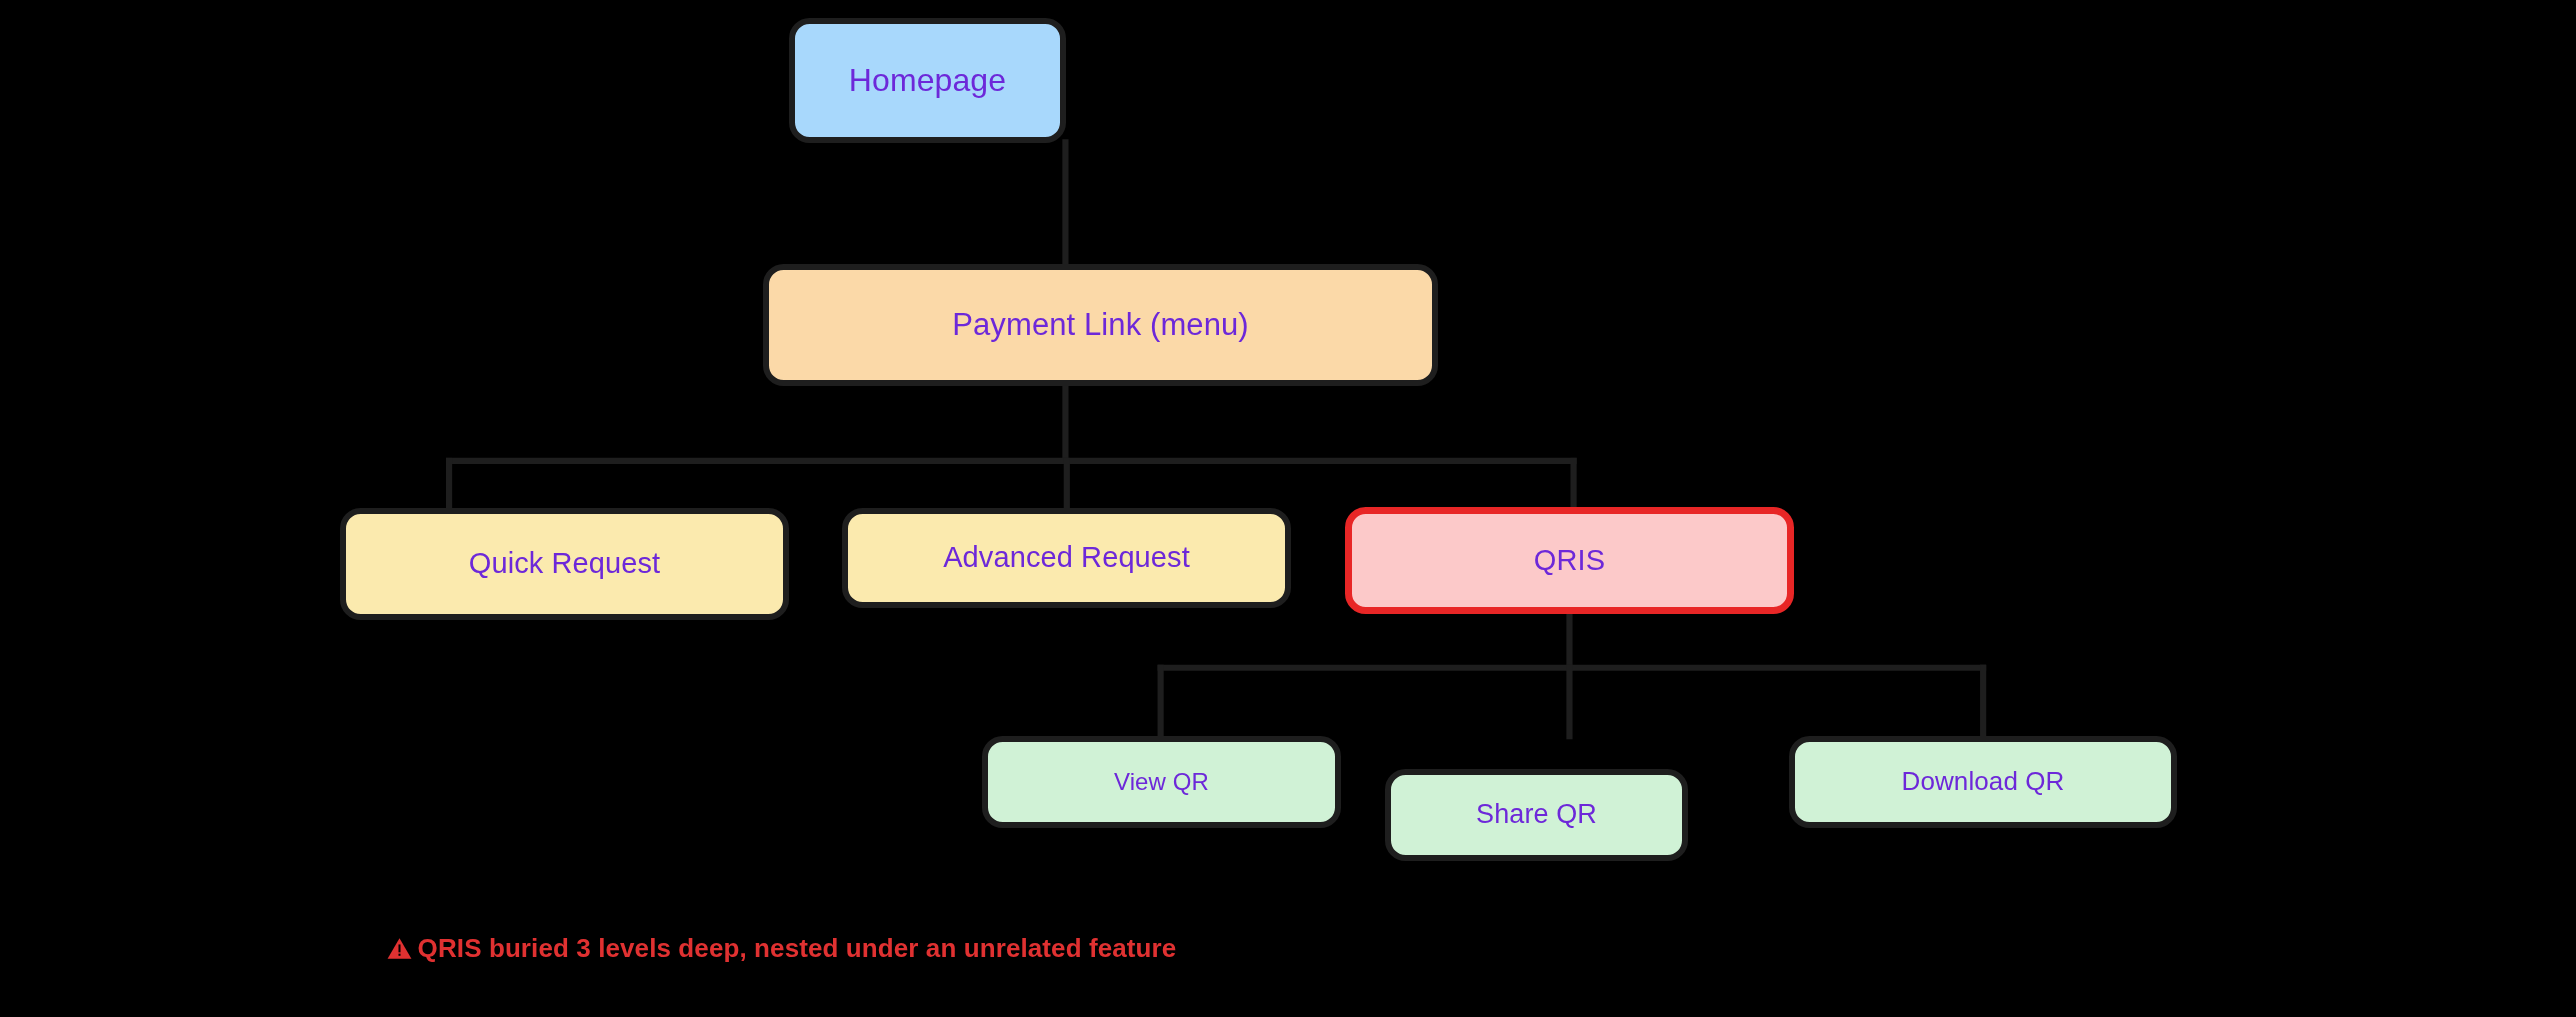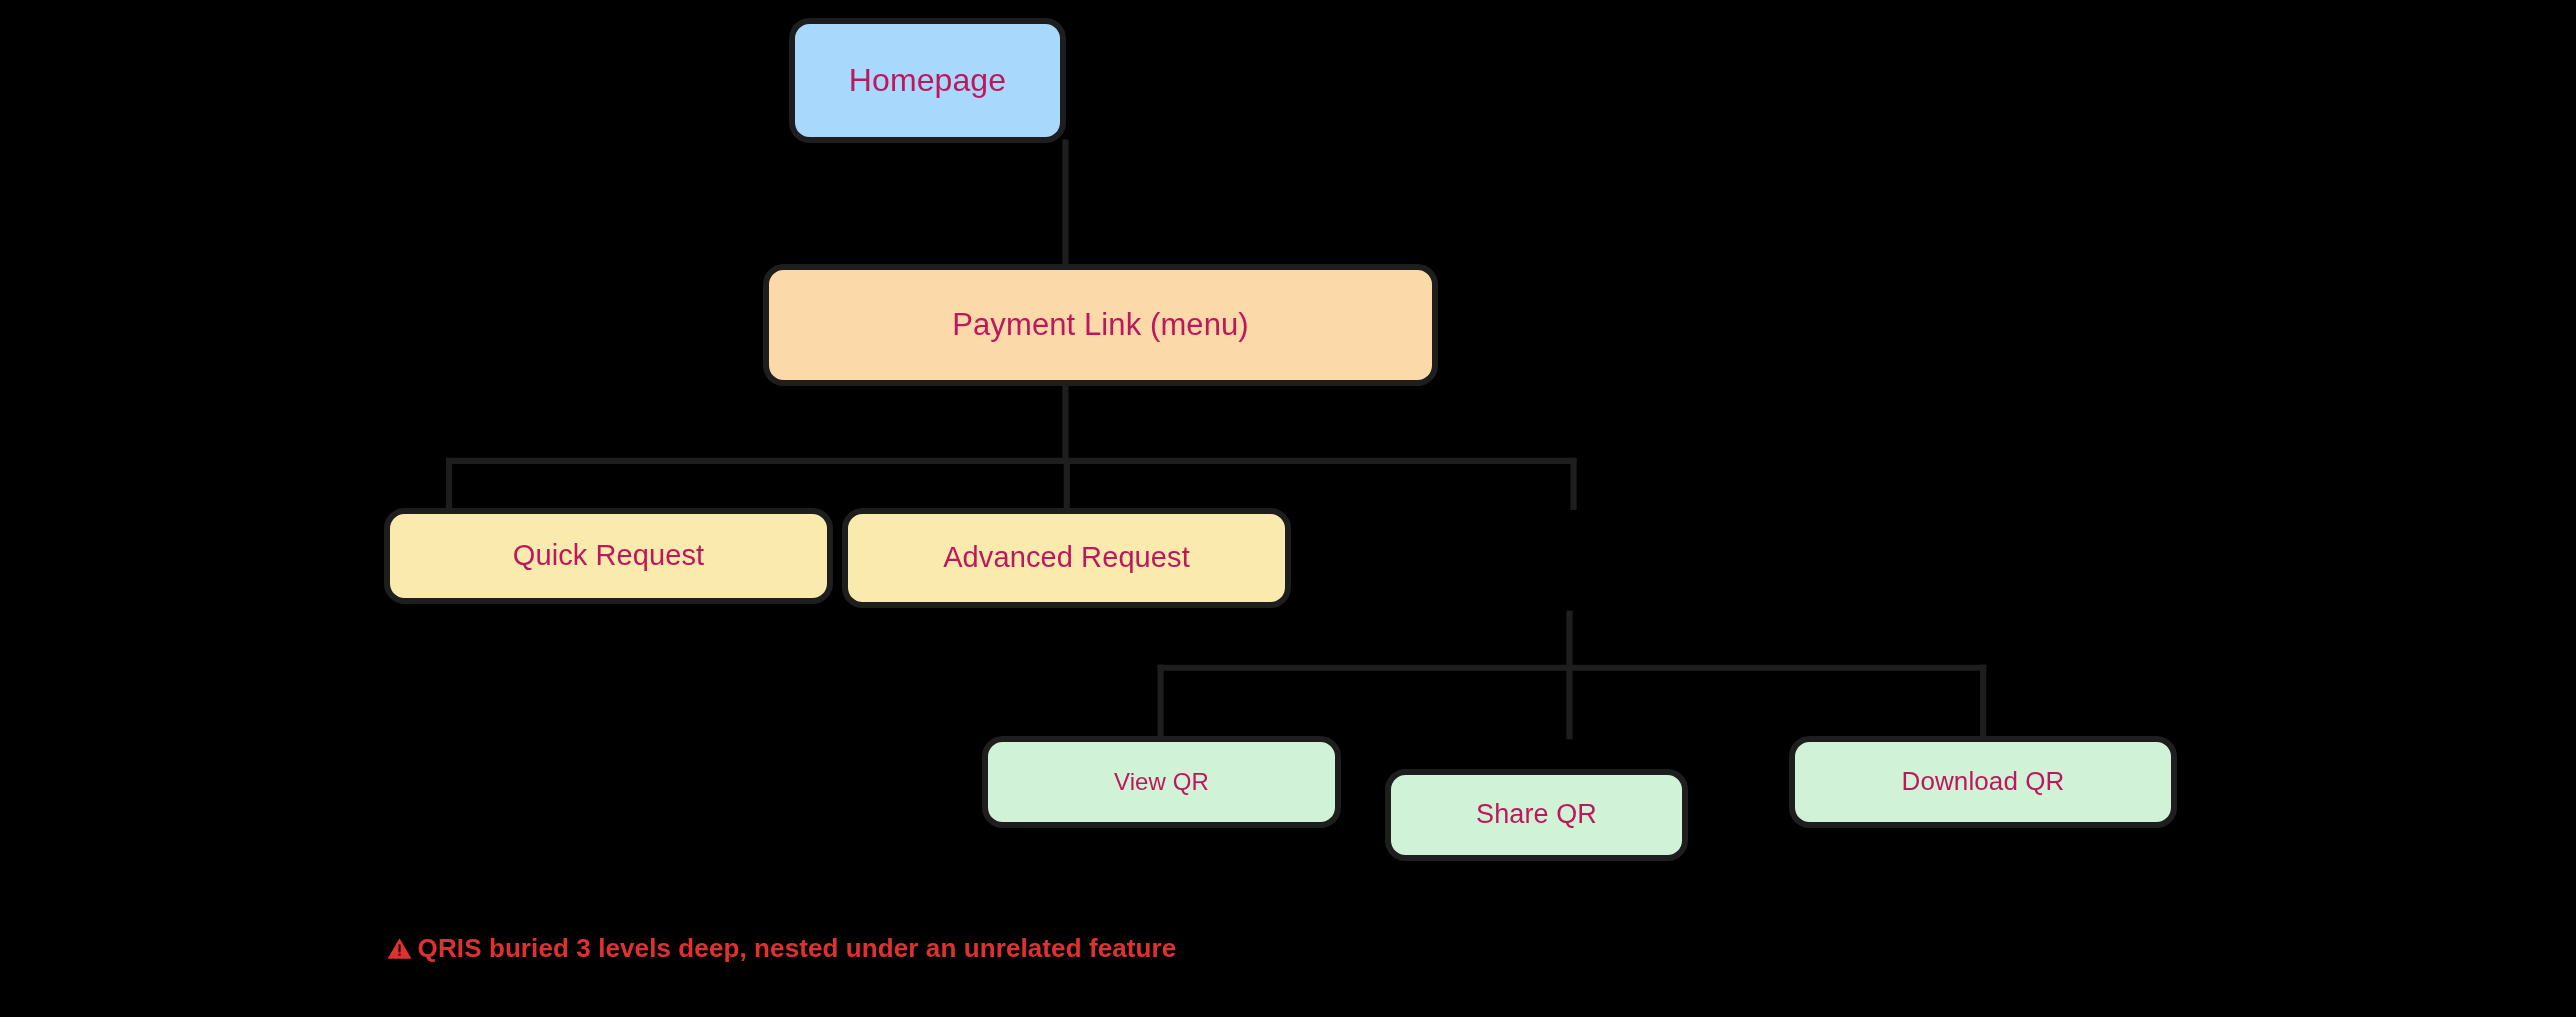--- a/index.html
+++ b/index.html
@@ -28,21 +28,21 @@
 
   
   .node {
     position: absolute;
     box-sizing: border-box;
     display: flex;
     align-items: center;
     justify-content: center;
     border-radius: 20.6px;
     border: 6.2px solid #1e1e1e;
-    color: #be185d;
+    color: #6d28d9;
     text-align: center;
     line-height: 1.15;
     letter-spacing: 0.1px;
     z-index: 3;
   }
   .node .label {
     display: block;
     padding: 0 9.6px;
   }
 
@@ -53,24 +53,23 @@
     font-size: 32px;
   }
   .n-paylink {
     left: 763px;  top: 264px;
     width: 675px;  height: 122px;
     background: #fbd9a8;
     font-size: 31px;
   }
   .n-quick {
     left: 340px;   top: 508px;
-    width: 449px;  height: 96px;
+    width: 449px;  height: 112px;
     background: #fbeaae;
     font-size: 29px;
-    margin-left: 44px;
   }
   .n-advanced {
     left: 842px;  top: 508px;
     width: 449px;  height: 100px;
     background: #fbeaae;
     font-size: 29px;
   }
   .n-qris {
     left: 1345px;  top: 507px;
     width: 449px;  height: 107px;
@@ -162,20 +161,23 @@
   </div>
 
   <div class="node n-quick">
     <span class="label">Quick Request</span>
   </div>
 
   <div class="node n-advanced">
     <span class="label">Advanced Request</span>
   </div>
 
+  <div class="node n-qris">
+    <span class="label">QRIS</span>
+  </div>
 
   <div class="node n-view">
     <span class="label">View QR</span>
   </div>
 
   <div class="node n-share">
     <span class="label">Share QR</span>
   </div>
 
   <div class="node n-download">

